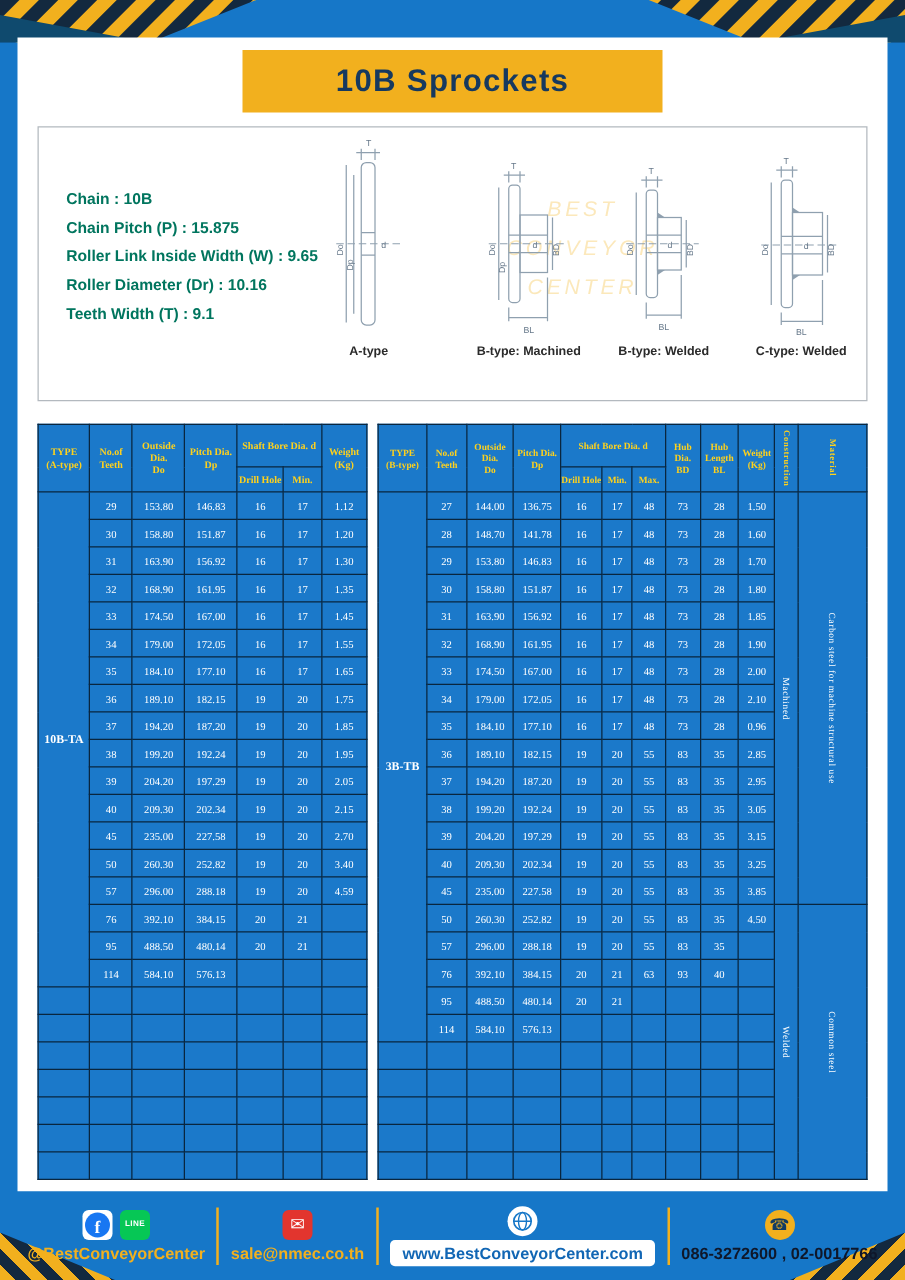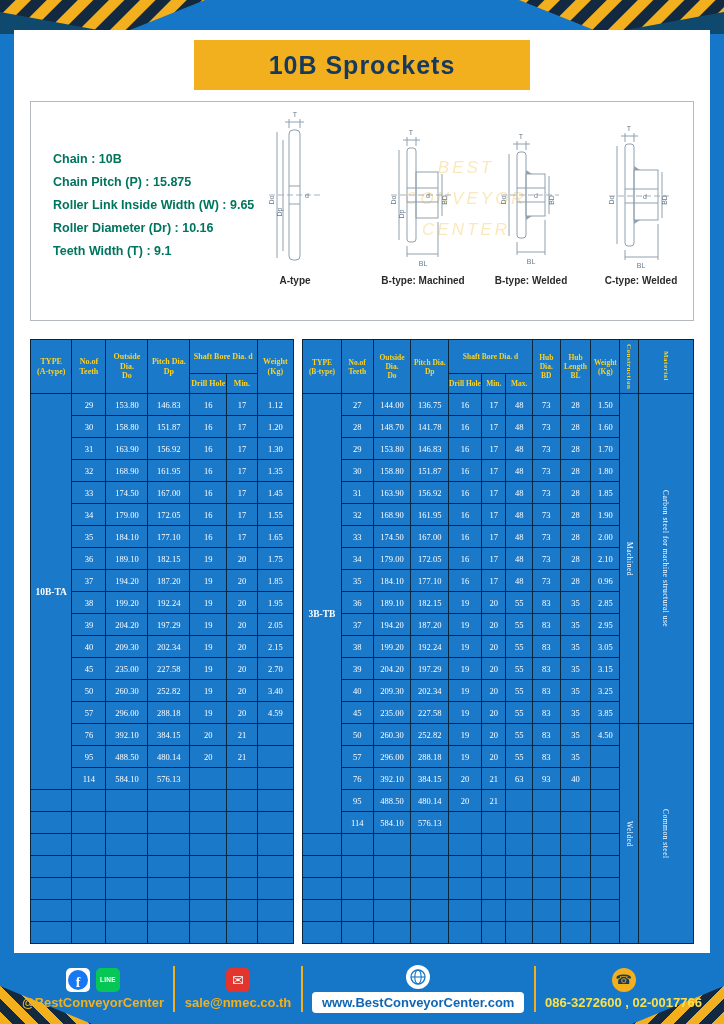--- a/index.html
+++ b/index.html
@@ -57,21 +57,21 @@
   
   .footer{
     position:absolute;left:0;top:953px;width:724px;height:71px;z-index:2;
     display:flex;align-items:center;justify-content:space-between;
     padding:0 22px;box-sizing:border-box;
   }
   .fsec{display:flex;flex-direction:column;align-items:center;gap:3px;}
   .ficons{display:flex;gap:6px;align-items:center;}
   .ftext{font-size:13px;font-weight:bold;white-space:nowrap;}
   .yellow{color:var(--banner-yellow,#f2b01e);}
-  .white{color:#fde047;}
+  .white{color:#0f172a;}
   .fdiv{width:2px;height:46px;background:var(--banner-yellow,#f2b01e);}
   .fb-icon{
     width:24px;height:24px;border-radius:5px;background:#fff;display:flex;align-items:center;justify-content:center;
   }
   .fb-inner{width:20px;height:20px;border-radius:50%;background:var(--fb-blue,#1877f2);color:#fff;
     font-weight:bold;font-size:14px;display:flex;align-items:flex-end;justify-content:center;line-height:1;font-family:"Liberation Serif",serif;}
   .line-icon{
     width:24px;height:24px;border-radius:5px;background:var(--line-green,#06c755);
     display:flex;align-items:center;justify-content:center;color:#fff;font-weight:bold;font-size:6.5px;letter-spacing:.3px;
   }

